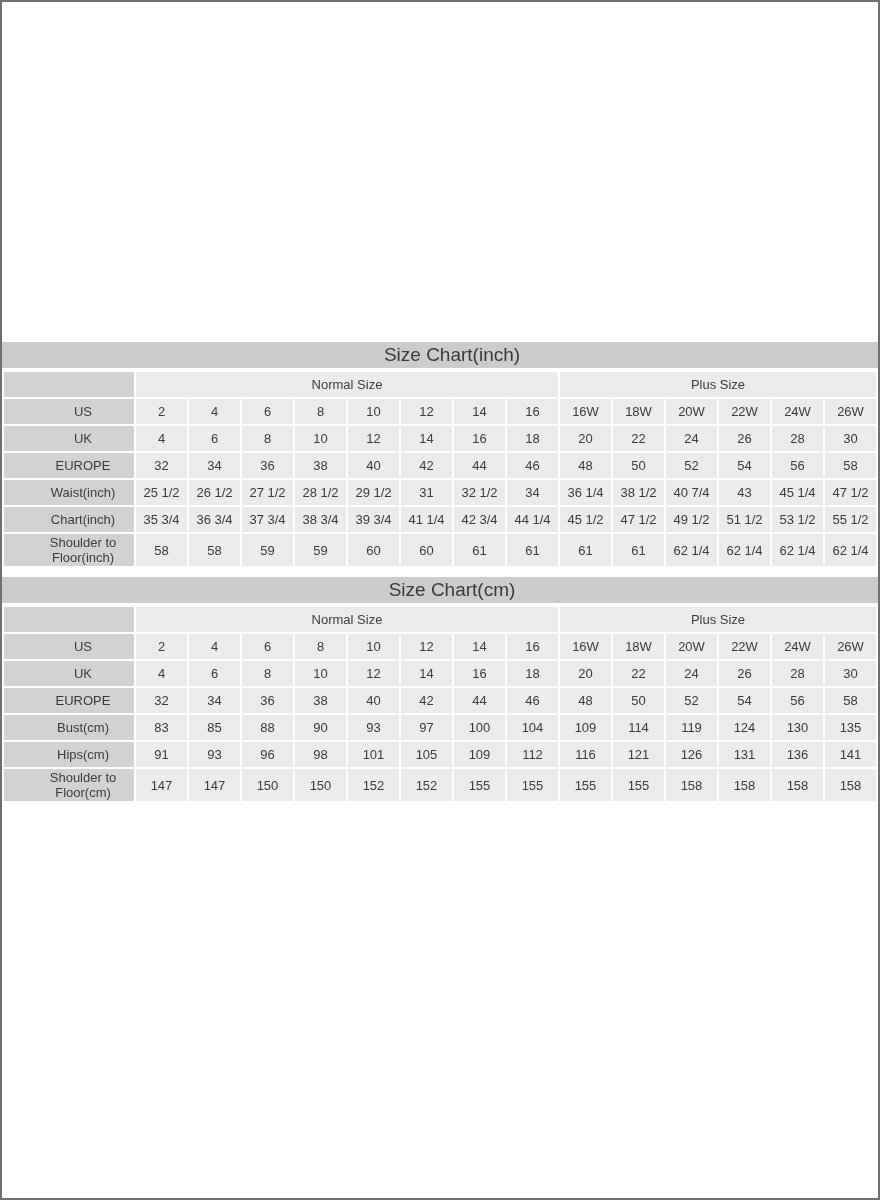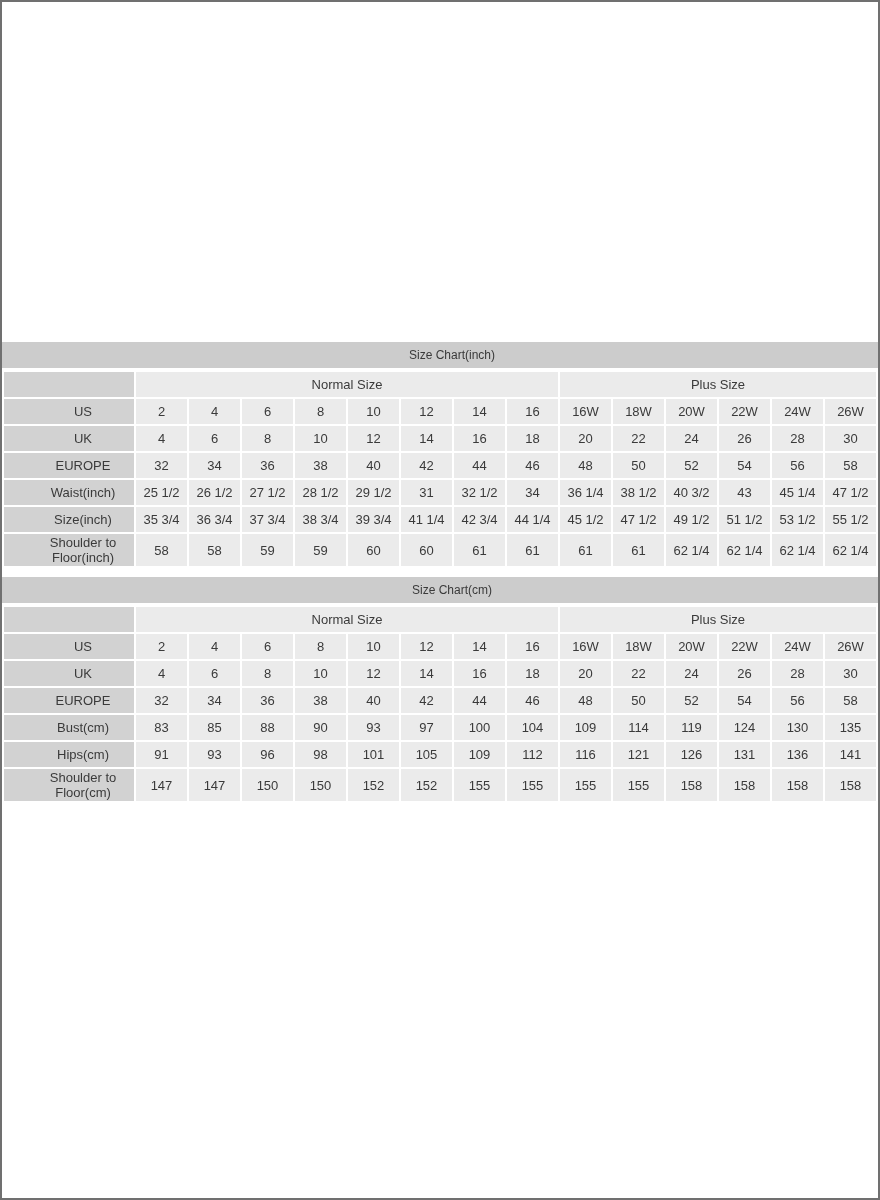--- a/index.html
+++ b/index.html
@@ -23,21 +23,21 @@
   }
   .size-block { width: 100%; }
   .size-block.first { margin-top: 340px; }
   .size-block.second { margin-top: 9px; }
   .block-title {
     width: 100%;
     height: 26px;
     line-height: 26px;
     background: var(--title-bg);
     text-align: center;
-    font-size: 12px;
+    font-size: 19px;
     margin-bottom: 2px;
     padding-left: 24px;
   }
   table.size-table {
     width: 100%;
     table-layout: fixed;
     border-collapse: separate;
     border-spacing: 2px;
   }
   table.size-table col.label-col { width: 130px; }
@@ -143,27 +143,27 @@
             <td>25 1/2</td>
             <td>26 1/2</td>
             <td>27 1/2</td>
             <td>28 1/2</td>
             <td>29 1/2</td>
             <td>31</td>
             <td>32 1/2</td>
             <td>34</td>
             <td>36 1/4</td>
             <td>38 1/2</td>
-            <td>40 3/2</td>
+            <td>40 7/4</td>
             <td>43</td>
             <td>45 1/4</td>
             <td>47 1/2</td>
           </tr>
           <tr>
-            <td class="label">Size(inch)</td>
+            <td class="label">Chart(inch)</td>
             <td>35 3/4</td>
             <td>36 3/4</td>
             <td>37 3/4</td>
             <td>38 3/4</td>
             <td>39 3/4</td>
             <td>41 1/4</td>
             <td>42 3/4</td>
             <td>44 1/4</td>
             <td>45 1/2</td>
             <td>47 1/2</td>

